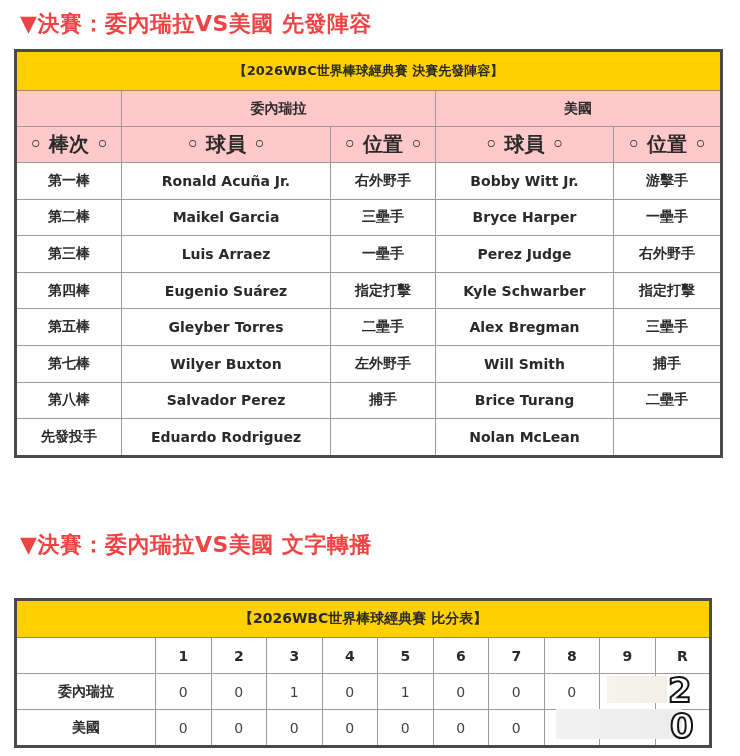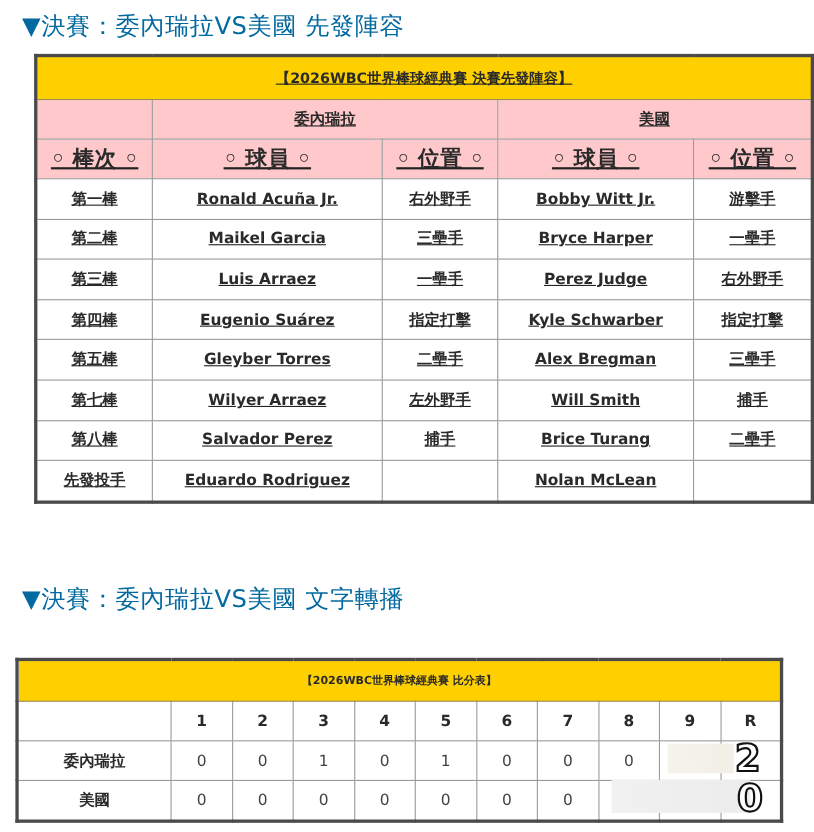--- a/index.html
+++ b/index.html
@@ -1,33 +1,33 @@
 <!DOCTYPE html>
 <html><head>
 <meta charset="utf-8">
 <style>
   html, body { margin:0; padding:0; background:#ffffff; }
   body { width:740px; height:756px; position:relative; overflow:hidden;
          font-family:"DejaVu Sans","Liberation Sans",sans-serif; color:#222; }
-  .h2 { position:absolute; left:20px; font-size:22px; font-weight:normal; color:#0369a1; letter-spacing:0.5px; }
+  .h2 { position:absolute; left:20px; font-size:22px; font-weight:bold; color:#ef4444; letter-spacing:0.5px; }
   #h-lineup { top:9px; }
   #h-score { top:530px; }
 
   table { border-collapse:collapse; position:absolute; table-layout:fixed; }
   td, th { border:1px solid #9a9a9a; text-align:center; vertical-align:middle; padding:0;
            font-size:14px; font-weight:bold; color:#2a2a2a; overflow:hidden; white-space:nowrap; }
 
-  #lineup { left:31px; top:49px; width:706px; border:3px solid #4a4a4a;text-decoration:underline; }
+  #lineup { left:14px; top:49px; width:706px; border:3px solid #4a4a4a; }
   #lineup .cap td { background:#ffd000; height:38px; font-size:13px; border-bottom:1px solid #a08a50; }
   #lineup .pink td { background:#ffc9cb; height:35px; }
   #lineup .sub td { font-size:20px; }
   #lineup .row td { background:#fff; height:35.6px;text-align:center; }
 
   #score { left:14px; top:598px; width:695px; border:3px solid #4a4a4a; }
-  #score .cap td { background:#ffd000; height:36px; font-size:10px; border-bottom:1px solid #a08a50; }
+  #score .cap td { background:#ffd000; height:36px; font-size:14px; border-bottom:1px solid #a08a50; }
   #score .hdr td { background:#fff; height:35px; }
   #score .team td { background:#fff; height:35px; }
   #score .team td.inn { font-weight:normal; font-size:14px; color:#444; }
 
   .blur1 { position:absolute; left:607px; top:676px; width:60px; height:27px; background:linear-gradient(90deg,#f6f3ea,#f2efe6); }
   .blur2 { position:absolute; left:556px; top:709px; width:126px; height:30px; background:linear-gradient(90deg,#f1f1f1,#ececec); }
   .bigR { position:absolute; font-size:34px; font-weight:bold; color:#fff;
           -webkit-text-stroke:2px #111; font-family:"DejaVu Sans",sans-serif; }
   #r-ven { left:668px; top:670px; }
   #r-usa { left:670px; top:706px; }
@@ -91,21 +91,21 @@
   </tr>
   <tr class="row">
     <td>第五棒</td>
     <td>Gleyber Torres</td>
     <td>二壘手</td>
     <td>Alex Bregman</td>
     <td>三壘手</td>
   </tr>
   <tr class="row">
     <td>第七棒</td>
-    <td>Wilyer Arraez</td>
+    <td>Wilyer Buxton</td>
     <td>左外野手</td>
     <td>Will Smith</td>
     <td>捕手</td>
   </tr>
   <tr class="row">
     <td>第八棒</td>
     <td>Salvador Perez</td>
     <td>捕手</td>
     <td>Brice Turang</td>
     <td>二壘手</td>

